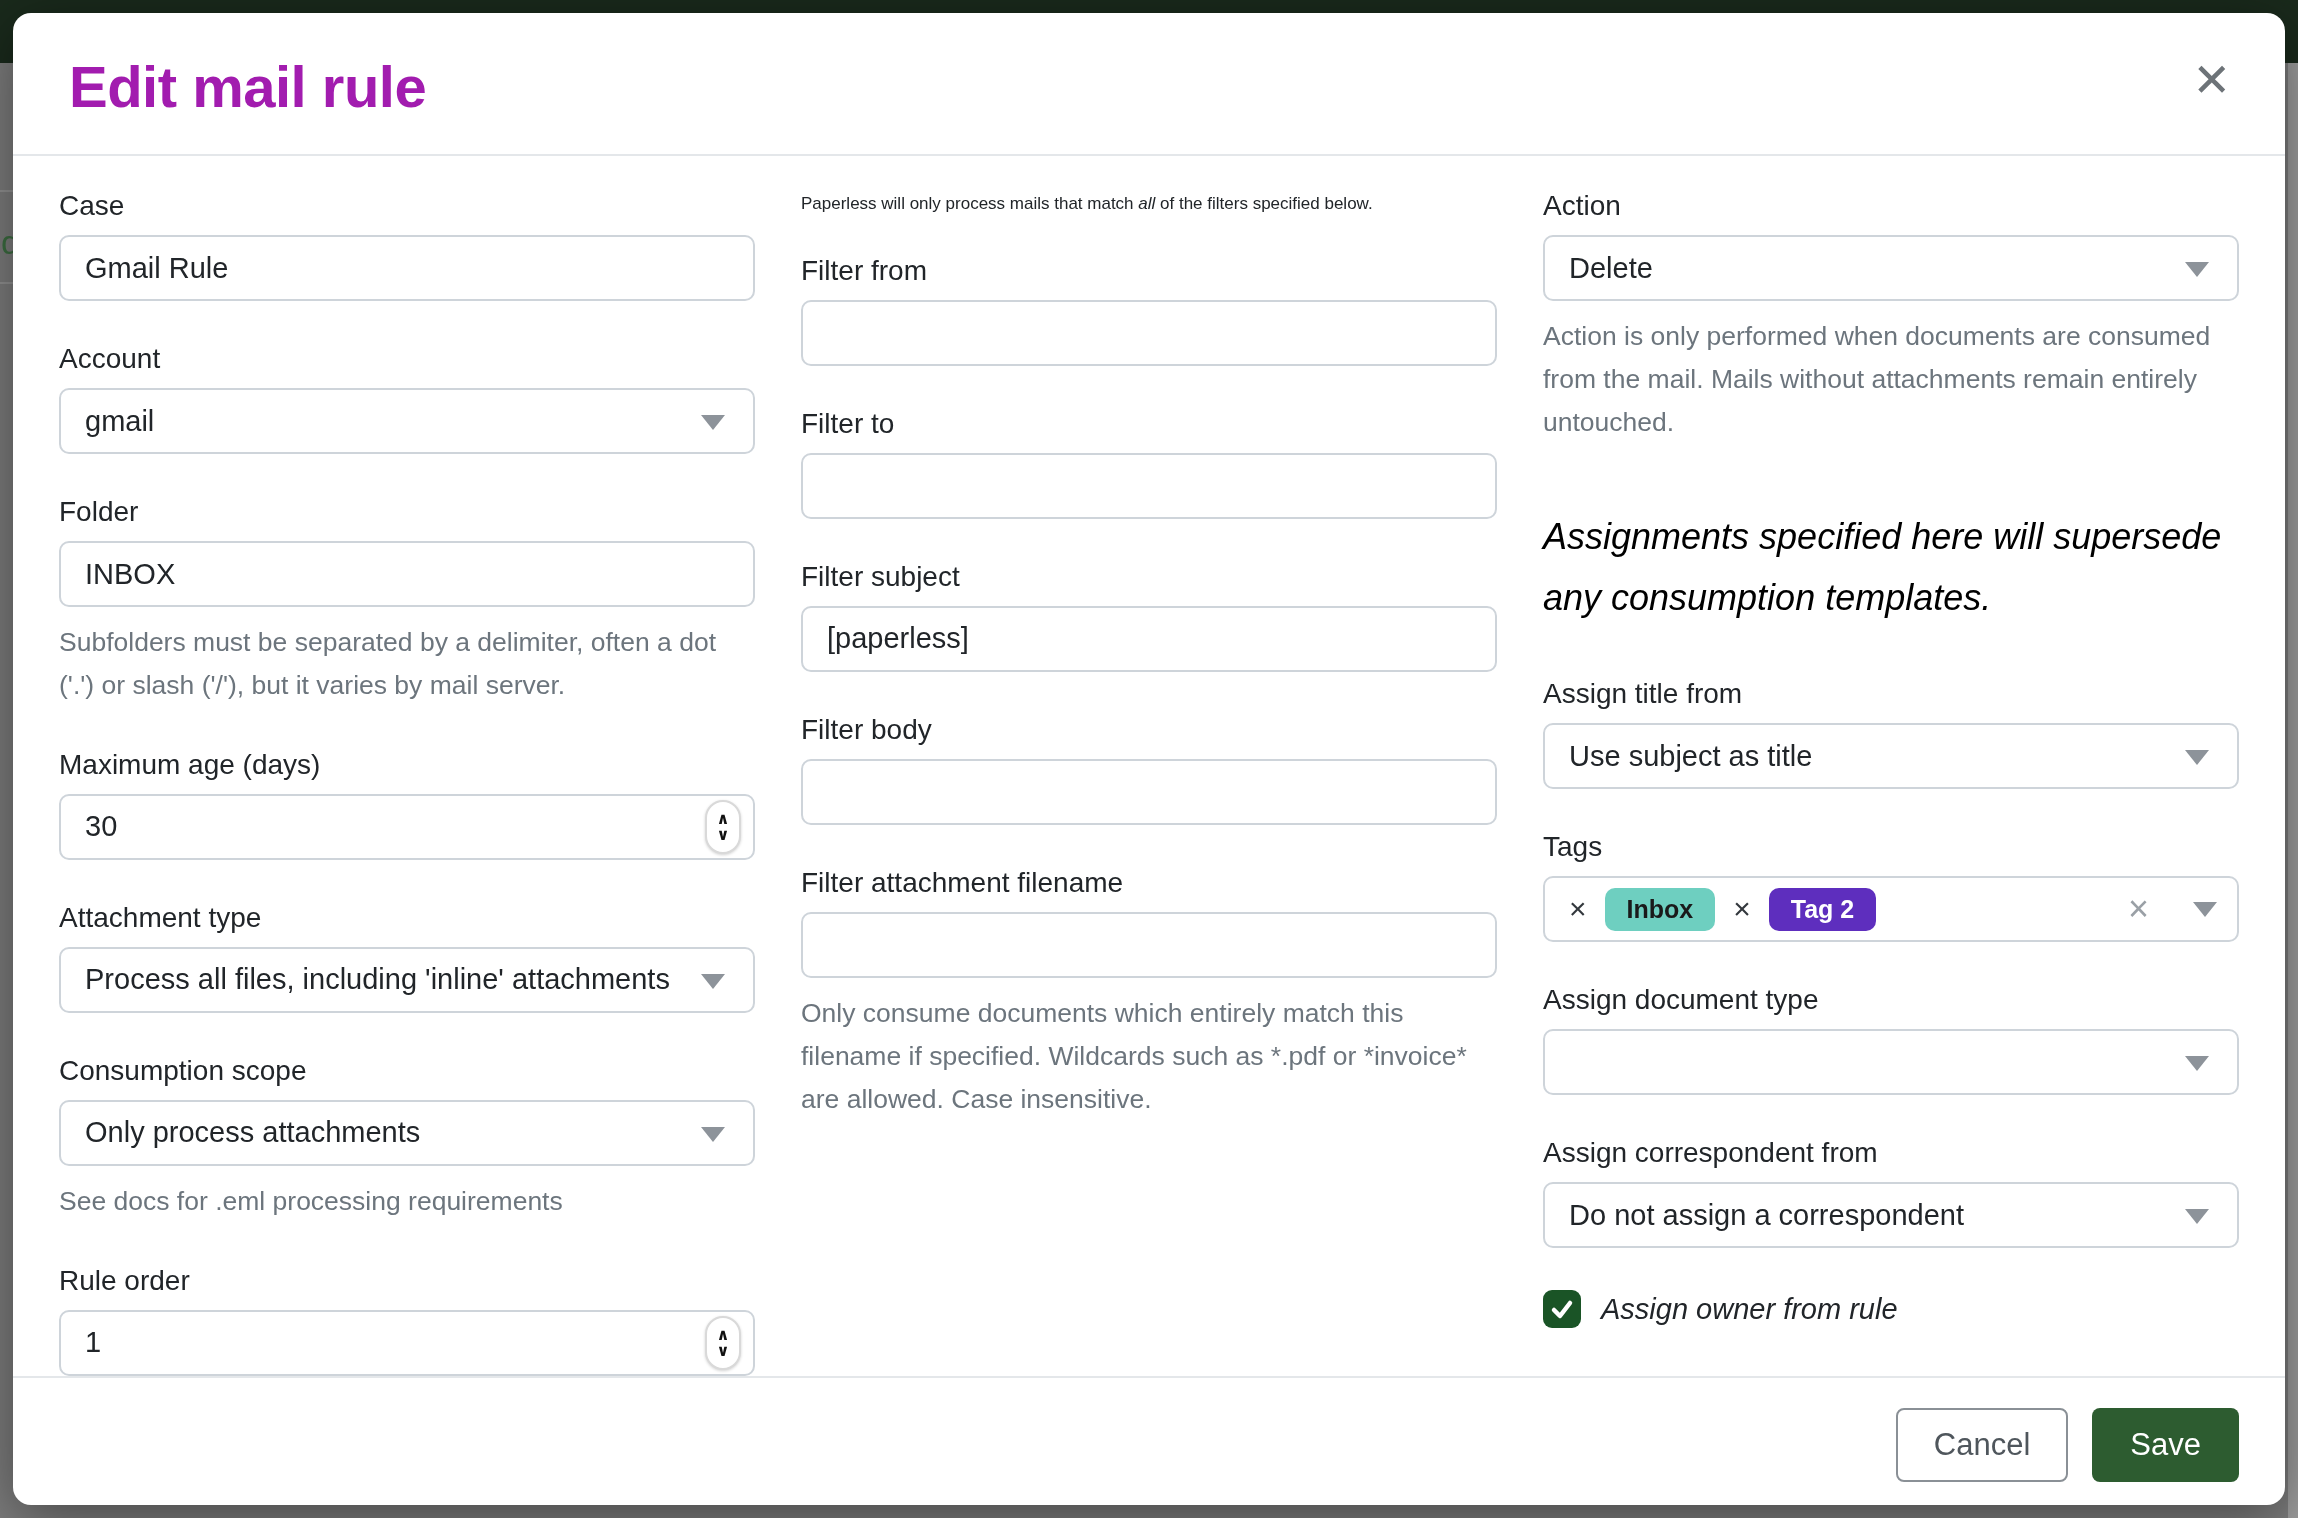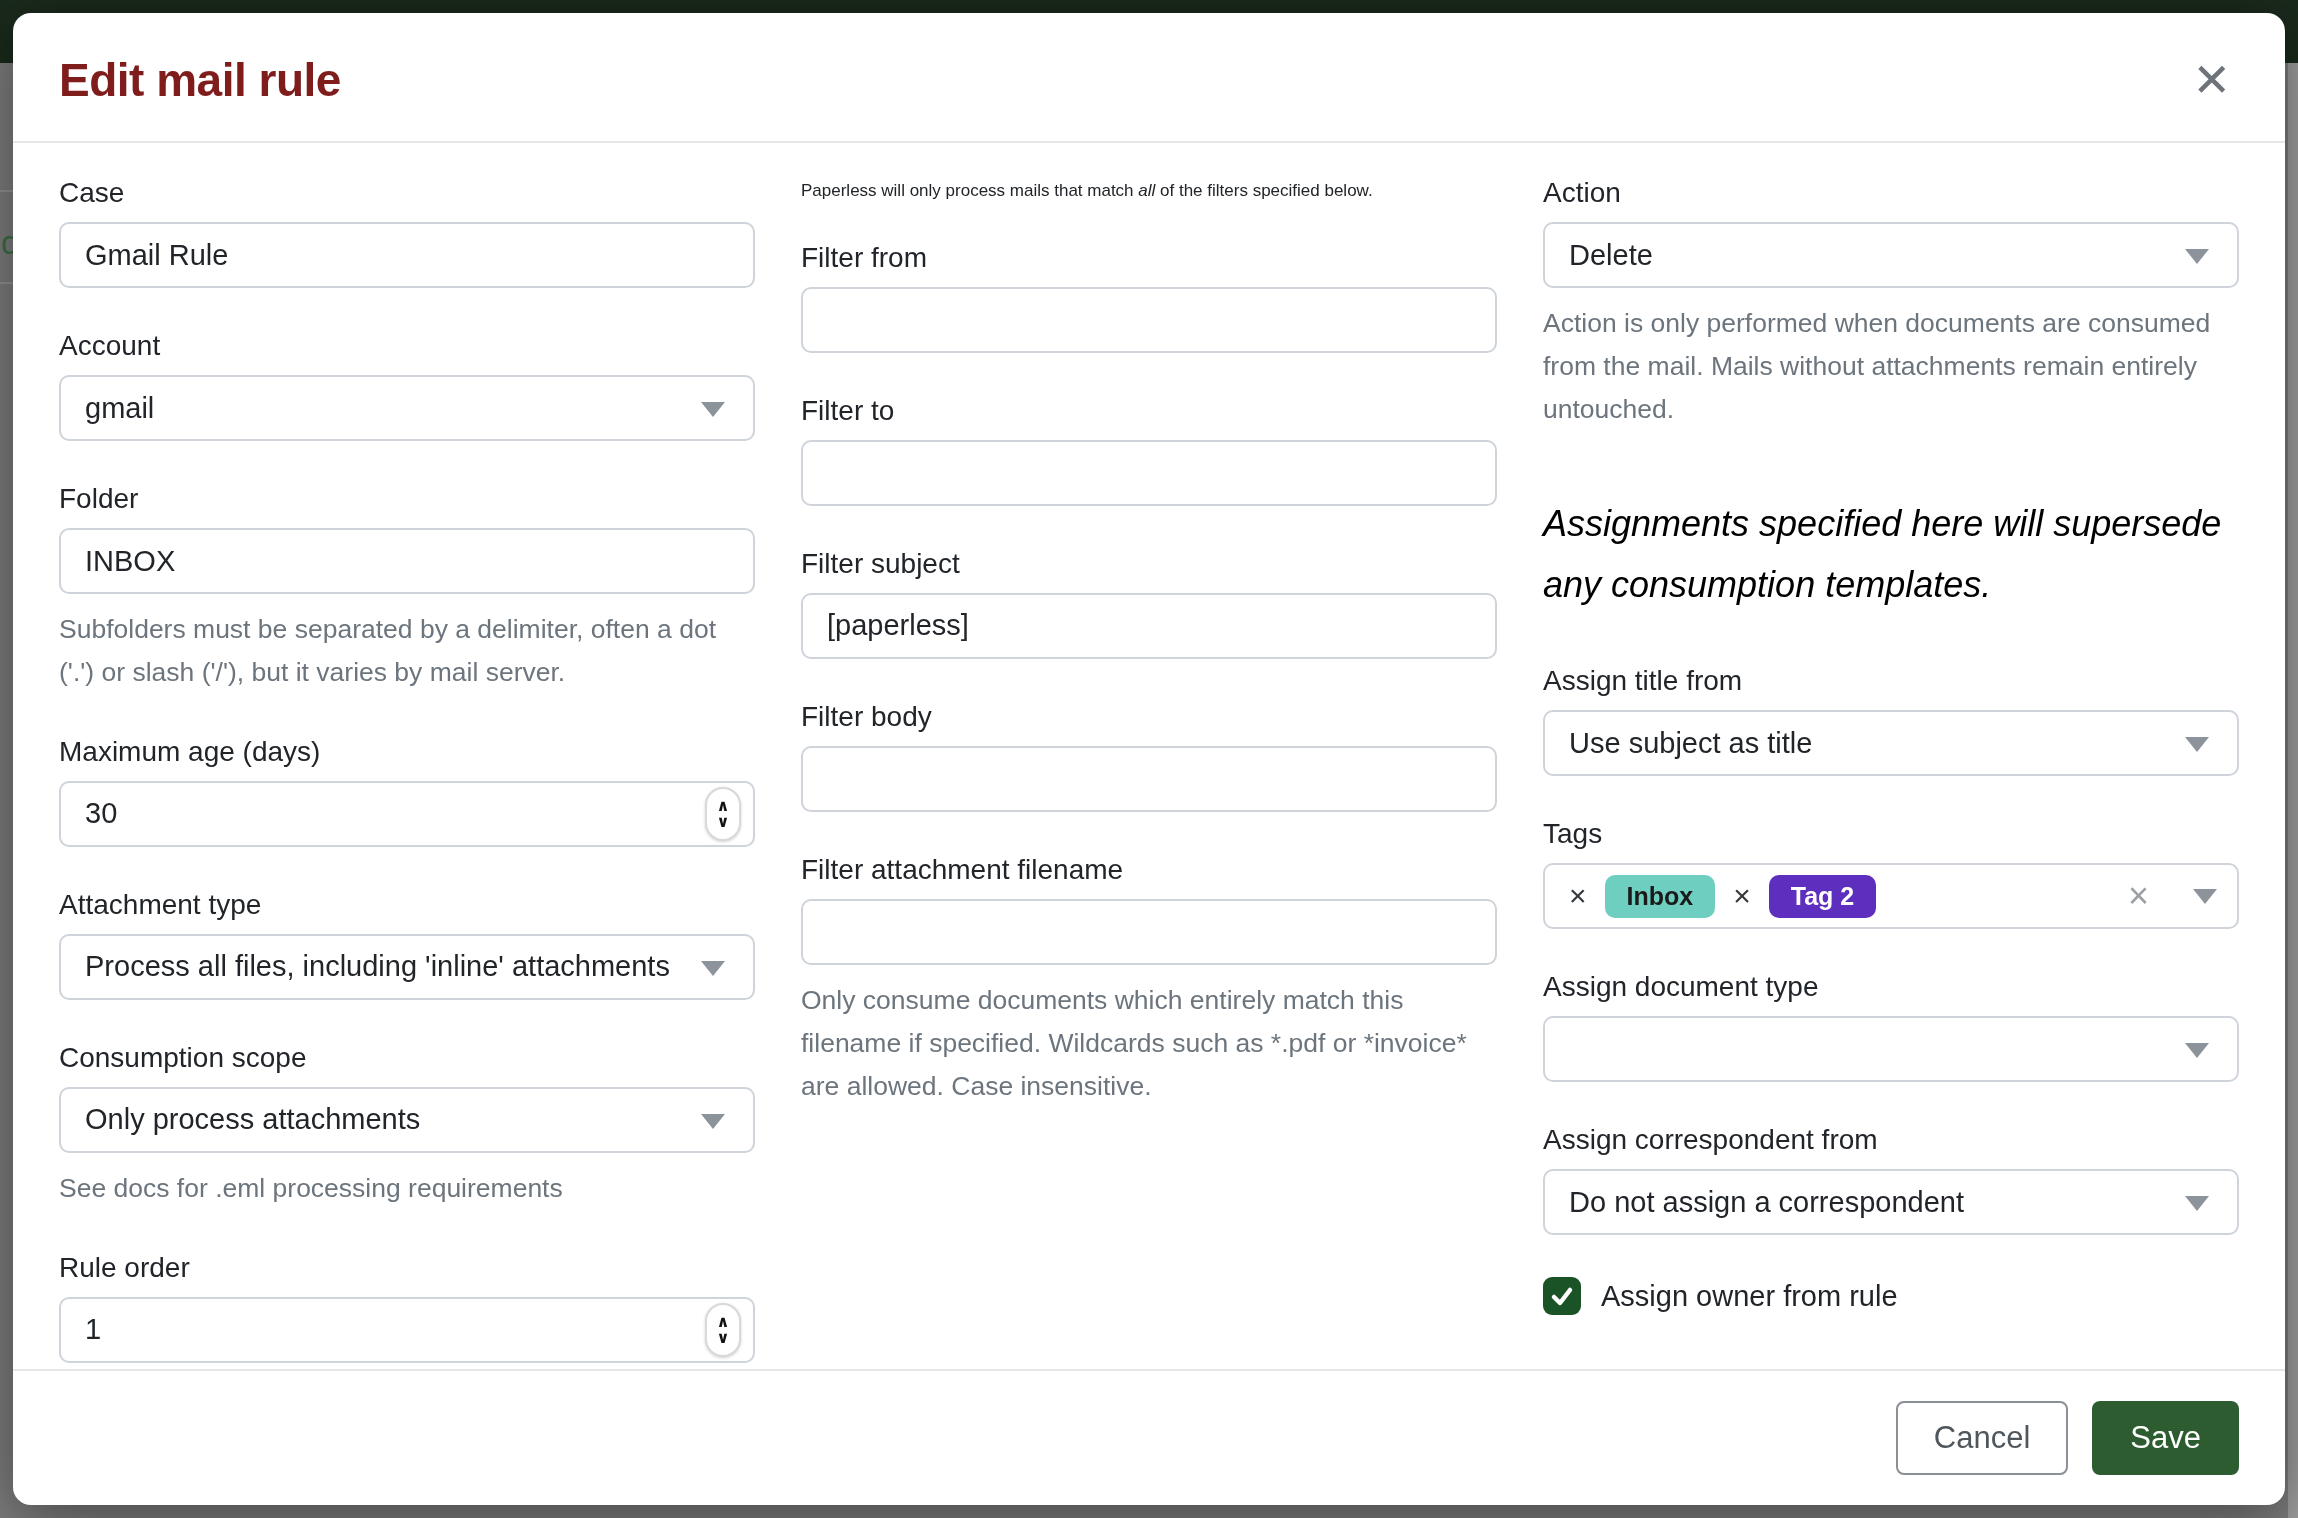--- a/index.html
+++ b/index.html
@@ -23,21 +23,21 @@
     position:absolute; left:13px; top:13px; width:2272px; height:1492px;
     background:#ffffff; border-radius:18px;
     box-shadow:0 12px 60px rgba(0,0,0,.45);
     display:flex; flex-direction:column; overflow:hidden;
   }
   .modal-header {
     padding:40px 46px 34px 46px;
     border-bottom:2px solid #e4e7ea;
     display:flex; align-items:flex-start; justify-content:space-between;
   }
-  .modal-title { font-size:46px; font-weight:700; color:#7f1d1d; letter-spacing:-.5px; }
+  .modal-title { font-size:58px; font-weight:700; color:#a21caf; letter-spacing:-.5px;margin-left:10px; }
   .close-x { font-size:46px; line-height:1; color:#6d7378; cursor:pointer; padding:4px 8px; }
 
   .modal-body {
     flex:1; padding:34px 46px 0 46px;
     display:flex; gap:46px;
   }
   .col { flex:1; min-width:0; }
 
   .field { margin-bottom:42px; position:relative; }
   .field-label { display:block; font-size:28px; color:#212529; margin-bottom:13px; }
@@ -73,21 +73,21 @@
   .tag-remove { font-size:30px; color:#33383d; cursor:pointer; padding:0 4px; }
   .pill { padding:7px 22px; border-radius:10px; font-size:25px; font-weight:bold; white-space:nowrap; }
   .tags-spacer { flex:1; }
   .tags-clear { font-size:36px; color:#9aa0a6; cursor:pointer; margin-right:30px; }
   .tags-caret {
     width:0; height:0; border-left:12px solid transparent; border-right:12px solid transparent;
     border-top:15px solid #8d939a; cursor:pointer;
   }
 
   
-  .check-row { display:flex; align-items:center; gap:20px; margin-top:4px; }
+  .check-row { display:flex; align-items:center; gap:20px; margin-top:4px;font-style:italic; }
   .checkbox {
     width:38px; height:38px; border-radius:9px; background:#1a5426;
     display:flex; align-items:center; justify-content:center; cursor:pointer; flex:none;
   }
   .check-label { font-size:29px; color:#212529; }
 
   .modal-footer {
     border-top:2px solid #e4e7ea;
     padding:30px 46px; display:flex; justify-content:flex-end; gap:24px;
   }

